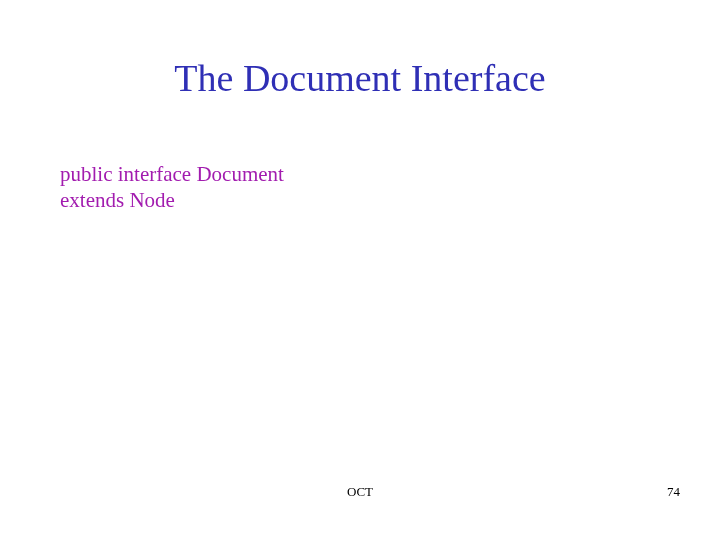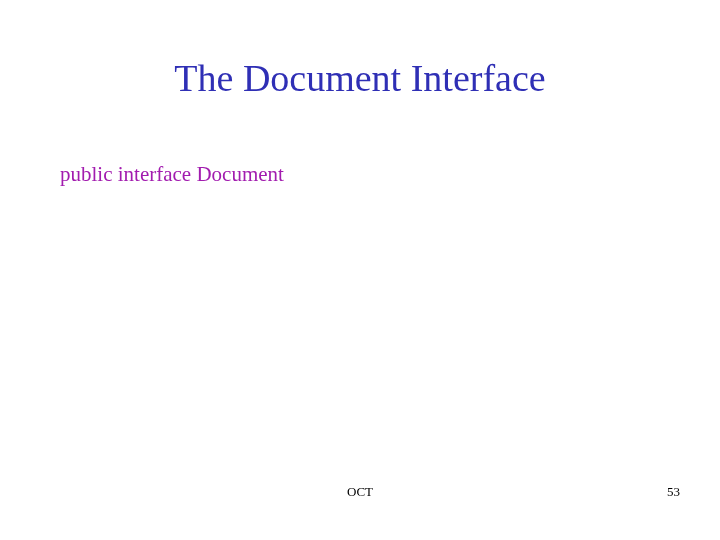--- a/index.html
+++ b/index.html
@@ -57,20 +57,21 @@
 </style>
 </head>
 <body>
 
 <div class="slide">
   <h1 class="title">The Document Interface</h1>
 
   <div class="body">
     <div class="para1">
       <div>public interface Document</div>
+      <div>extends Node</div>
     </div>
   </div>
 
   <div class="footer">
     <span class="footer-center">OCT</span>
-    <span class="footer-right">53</span>
+    <span class="footer-right">74</span>
   </div>
 </div>
 
 </body></html>

